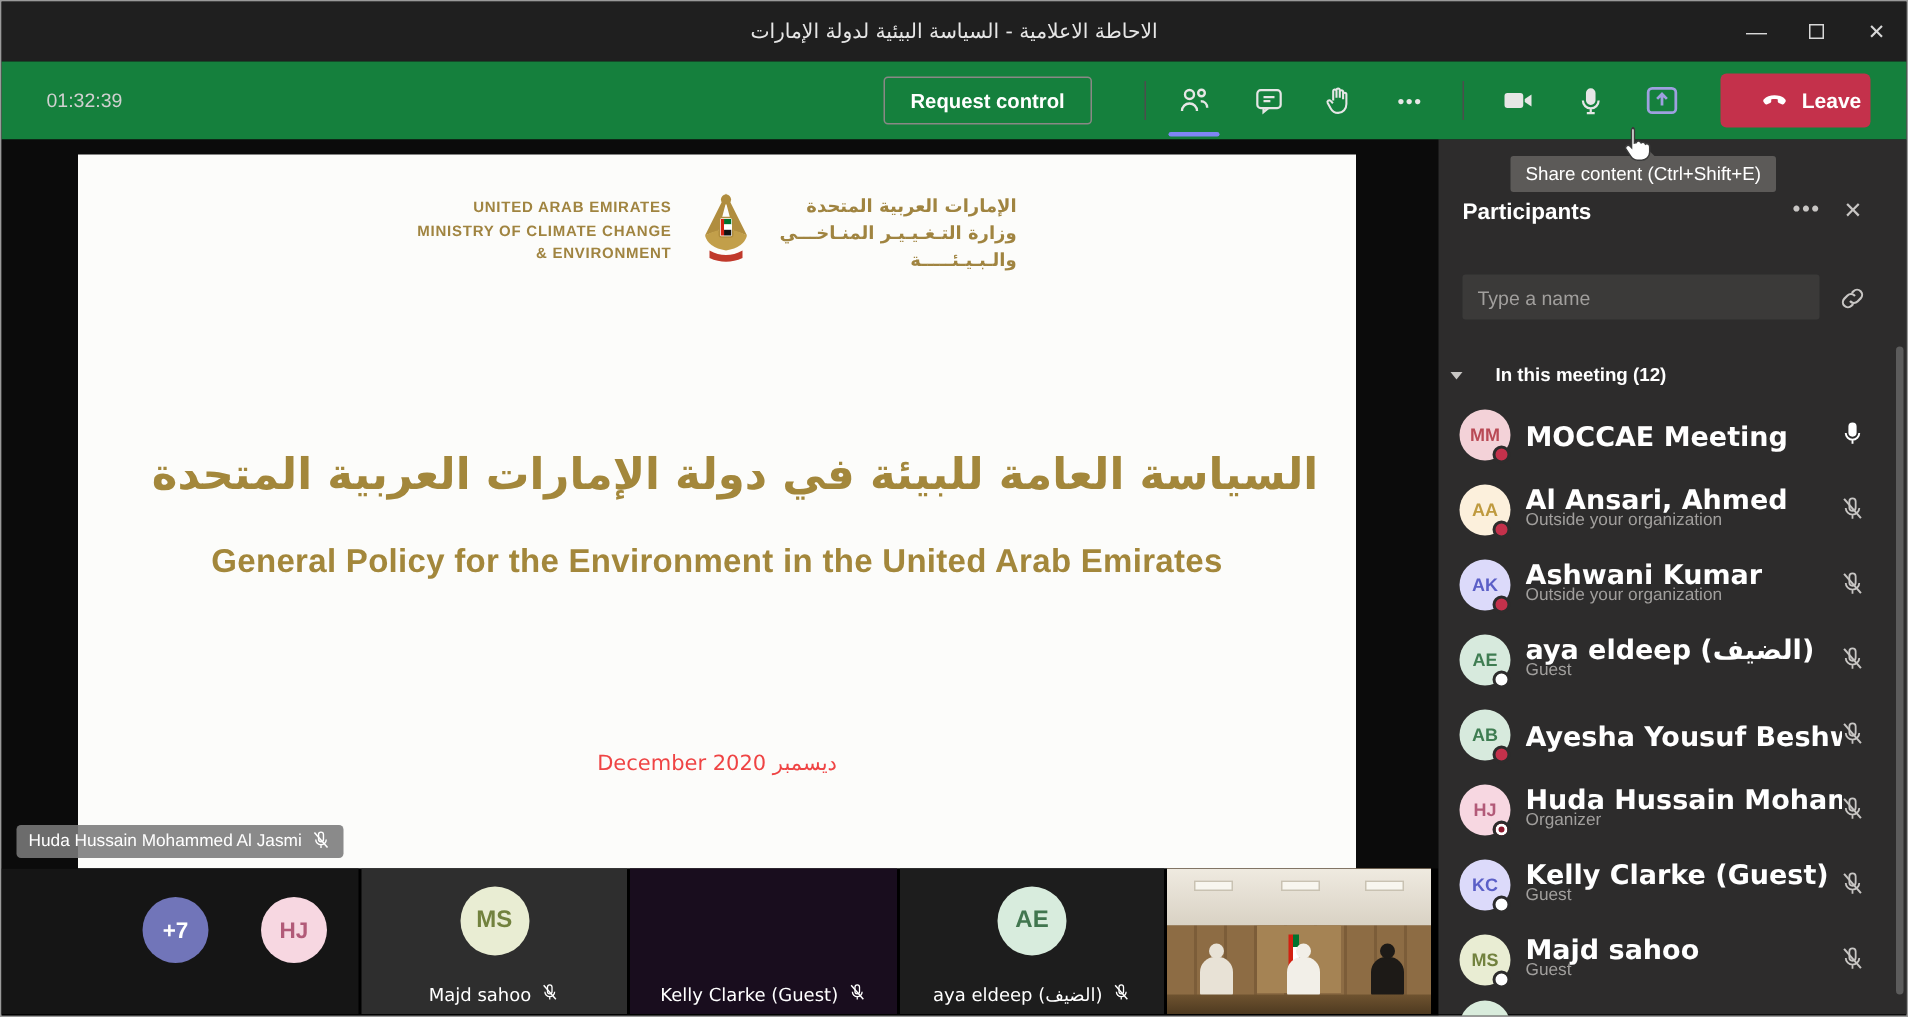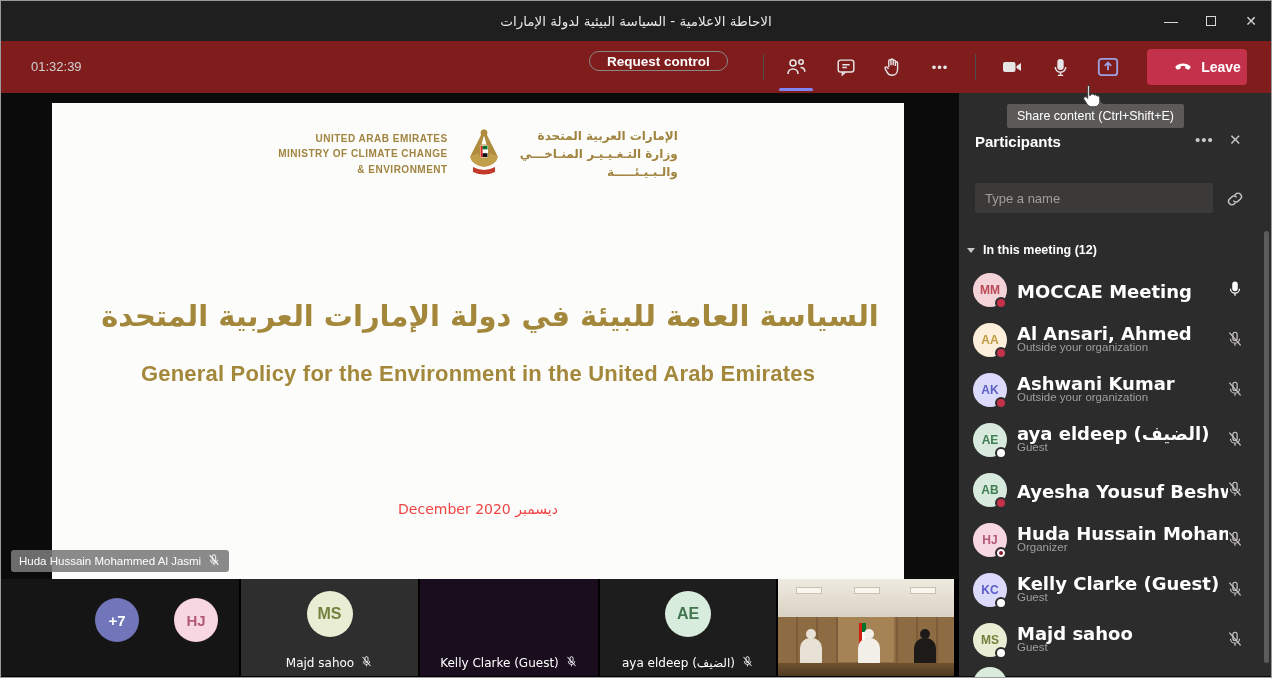--- a/index.html
+++ b/index.html
@@ -10,24 +10,24 @@
   
   .titlebar { position:absolute; left:0; top:0; width:100%; height:40px; background:#1f1f1f; }
   .titlebar .title { position:absolute; left:0; right:0; top:0; height:40px; line-height:40px;
                      text-align:center; color:#e6e6e6; font-size:13.5px; font-family:"DejaVu Sans", sans-serif; }
   .winbtn { position:absolute; top:0; width:40px; height:40px; color:#d8d8d8; font-size:14px;
             display:flex; align-items:center; justify-content:center; cursor:default; }
   .winbtn.min { right:80px; } .winbtn.max { right:40px; } .winbtn.close { right:0; }
   .maxbox { width:10px; height:10px; border:1px solid #d8d8d8; display:inline-block; }
 
   
-  .toolbar { position:absolute; left:0; top:40px; width:100%; height:52px; background:#7f1d1d; }
+  .toolbar { position:absolute; left:0; top:40px; width:100%; height:52px; background:#15803d; }
   .timer { position:absolute; left:30px; top:0; height:52px; line-height:52px; color:#d0d0d0; font-size:13px; }
-  .btn-request { position:absolute; left:588px; top:10px; height:20px; padding:0 17px;
-                 background:transparent; border:1px solid #8a8886; border-radius:13px;
+  .btn-request { position:absolute; left:588px; top:10px; height:32px; padding:0 17px;
+                 background:transparent; border:1px solid #8a8886; border-radius:3px;
                  color:#fff; font-size:13.5px; font-weight:bold; font-family:"Liberation Sans",sans-serif; cursor:pointer; }
   .tb-divider { position:absolute; top:13px; width:1px; height:26px; background:#4d4d4d; }
   .tb-icon { position:absolute; top:8px; width:38px; height:36px; display:flex; align-items:center;
              justify-content:center; color:#e6e6e6; cursor:pointer; background:transparent; border:none; }
   .tb-icon svg { display:block; }
   .active-underline { position:absolute; top:47px; width:34px; height:3px; border-radius:2px; background:#7f85f5; }
   .btn-leave { position:absolute; left:1146px; top:8px; width:100px; height:36px; background:#c4314b;
                border:none; border-radius:4px; color:#fff; font-size:14px; font-weight:bold;
                display:flex; align-items:center; justify-content:center; gap:8px; cursor:pointer;padding-left:20px; }
 
@@ -74,21 +74,21 @@
 
   
   .panel { position:absolute; left:958px; top:92px; width:313px; height:583px; background:#2d2c2c; }
   .panel-header { position:absolute; left:16px; top:40px; color:#fff; font-size:15px; font-weight:bold; }
   .panel-more { position:absolute; left:236px; top:38px; color:#c8c6c4; font-size:15px; letter-spacing:1px; cursor:pointer; }
   .panel-close { position:absolute; left:270px; top:38px; color:#c8c6c4; font-size:15px; cursor:pointer; }
   .search-box { position:absolute; left:16px; top:90px; width:238px; height:30px; background:#3b3a39;
                 border:none; border-radius:2px; color:#d6d4d2; font-size:13px; padding:0 10px; }
   .search-box::placeholder { color:#a19f9d; }
   .link-btn { position:absolute; left:266px; top:96px; color:#c8c6c4; cursor:pointer; }
-  .section-row { position:absolute; left:8px; top:150px; display:flex; align-items:center; gap:8px;
+  .section-row { position:absolute; left:8px; top:150px; display:flex; align-items:center; gap:22px;
                  color:#fff; font-size:12.5px; font-weight:bold; cursor:pointer; }
   .caret { width:0; height:0; border-left:4px solid transparent; border-right:4px solid transparent;
            border-top:5px solid #c8c6c4; }
   .plist { position:absolute; left:0; top:172px; width:100%; height:411px; overflow:hidden; }
   .prow { position:relative; height:50px; cursor:pointer; }
   .avatar { position:absolute; left:14px; top:8px; width:34px; height:34px; border-radius:50%;
             display:flex; align-items:center; justify-content:center; font-size:12px; font-weight:bold; }
   .status-dot { position:absolute; left:36px; top:32px; width:12px; height:12px; border-radius:50%;
                 border:2px solid #2d2c2c; }
   .status-busy { background:#c4314b; }

